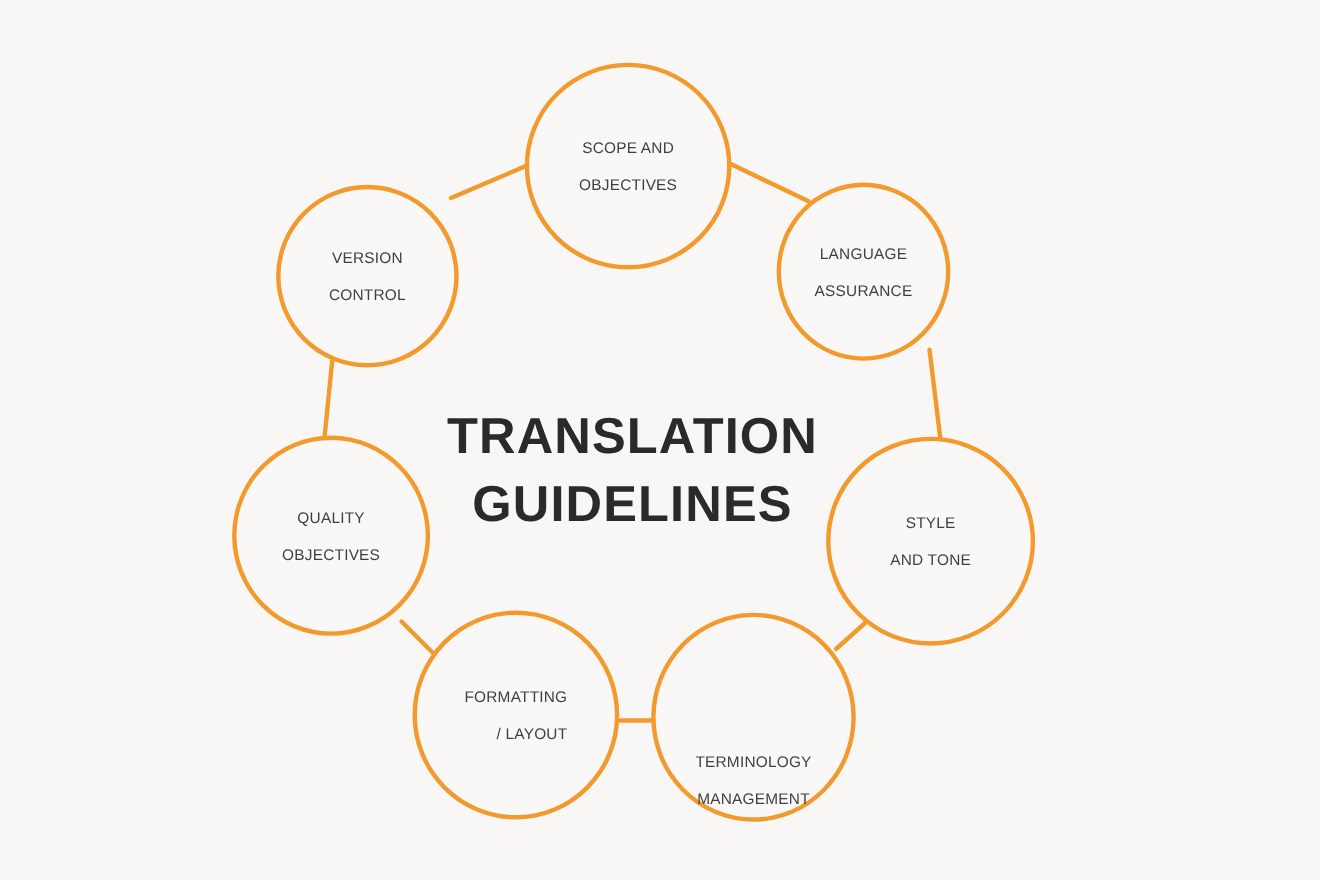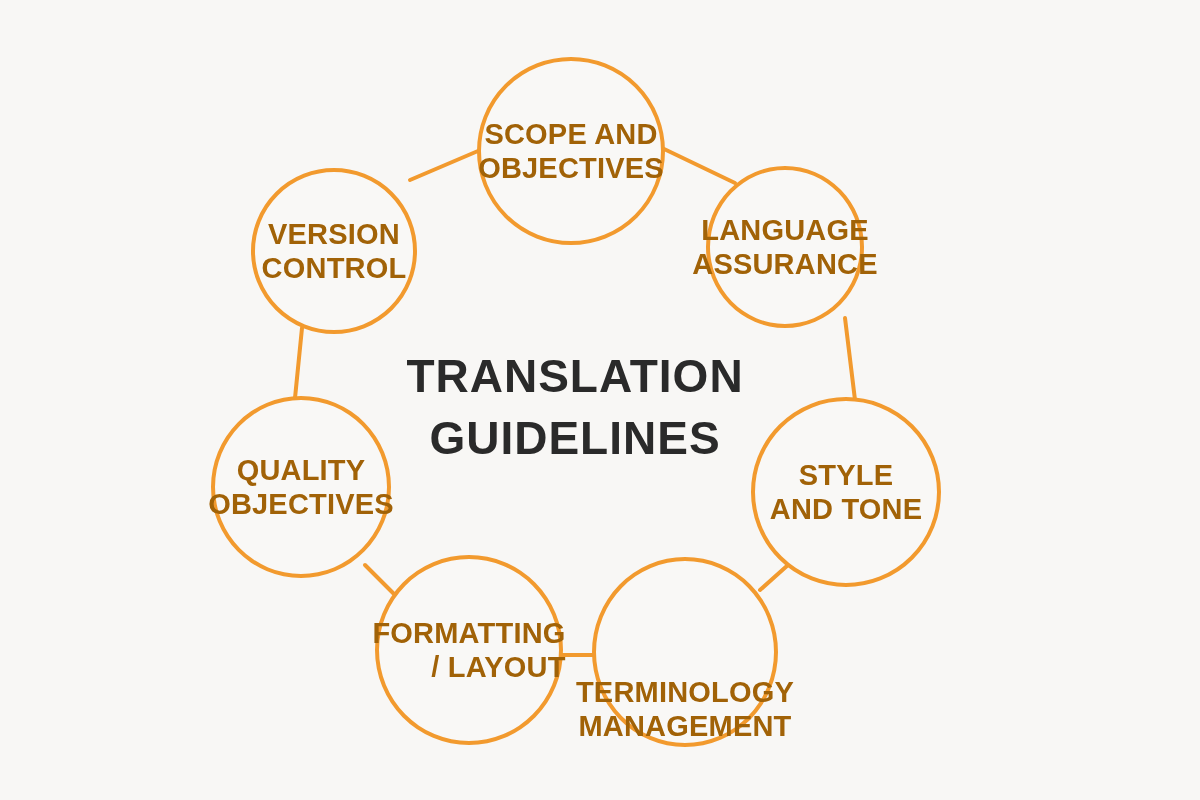--- a/index.html
+++ b/index.html
@@ -16,30 +16,30 @@
       border-radius: 50%;
       border: 4px solid #f29a2e;
       background: #f9f8f6;
       box-sizing: border-box;
       display: flex;
       align-items: center;
       justify-content: center;
       text-align: center;
     }
     .node-label {
-      font-weight: bold;
-      font-size: 29px;
+      font-weight: normal;
+      font-size: 14px;
       line-height: 34px;
-      color: #a16207;
+      color: #404040;
       white-space: pre-line;
       letter-spacing: 0.2px;
     }
     .center-title {
       position: absolute;
-      left: 375px; top: 345px;
+      left: 375px; top: 365px;
       width: 400px;
       text-align: center;
       font-weight: bold;
       font-size: 46px;
       line-height: 62px;
       color: #2a2a2a;
       letter-spacing: 1px;
       white-space: pre-line;
     }
   </style>

